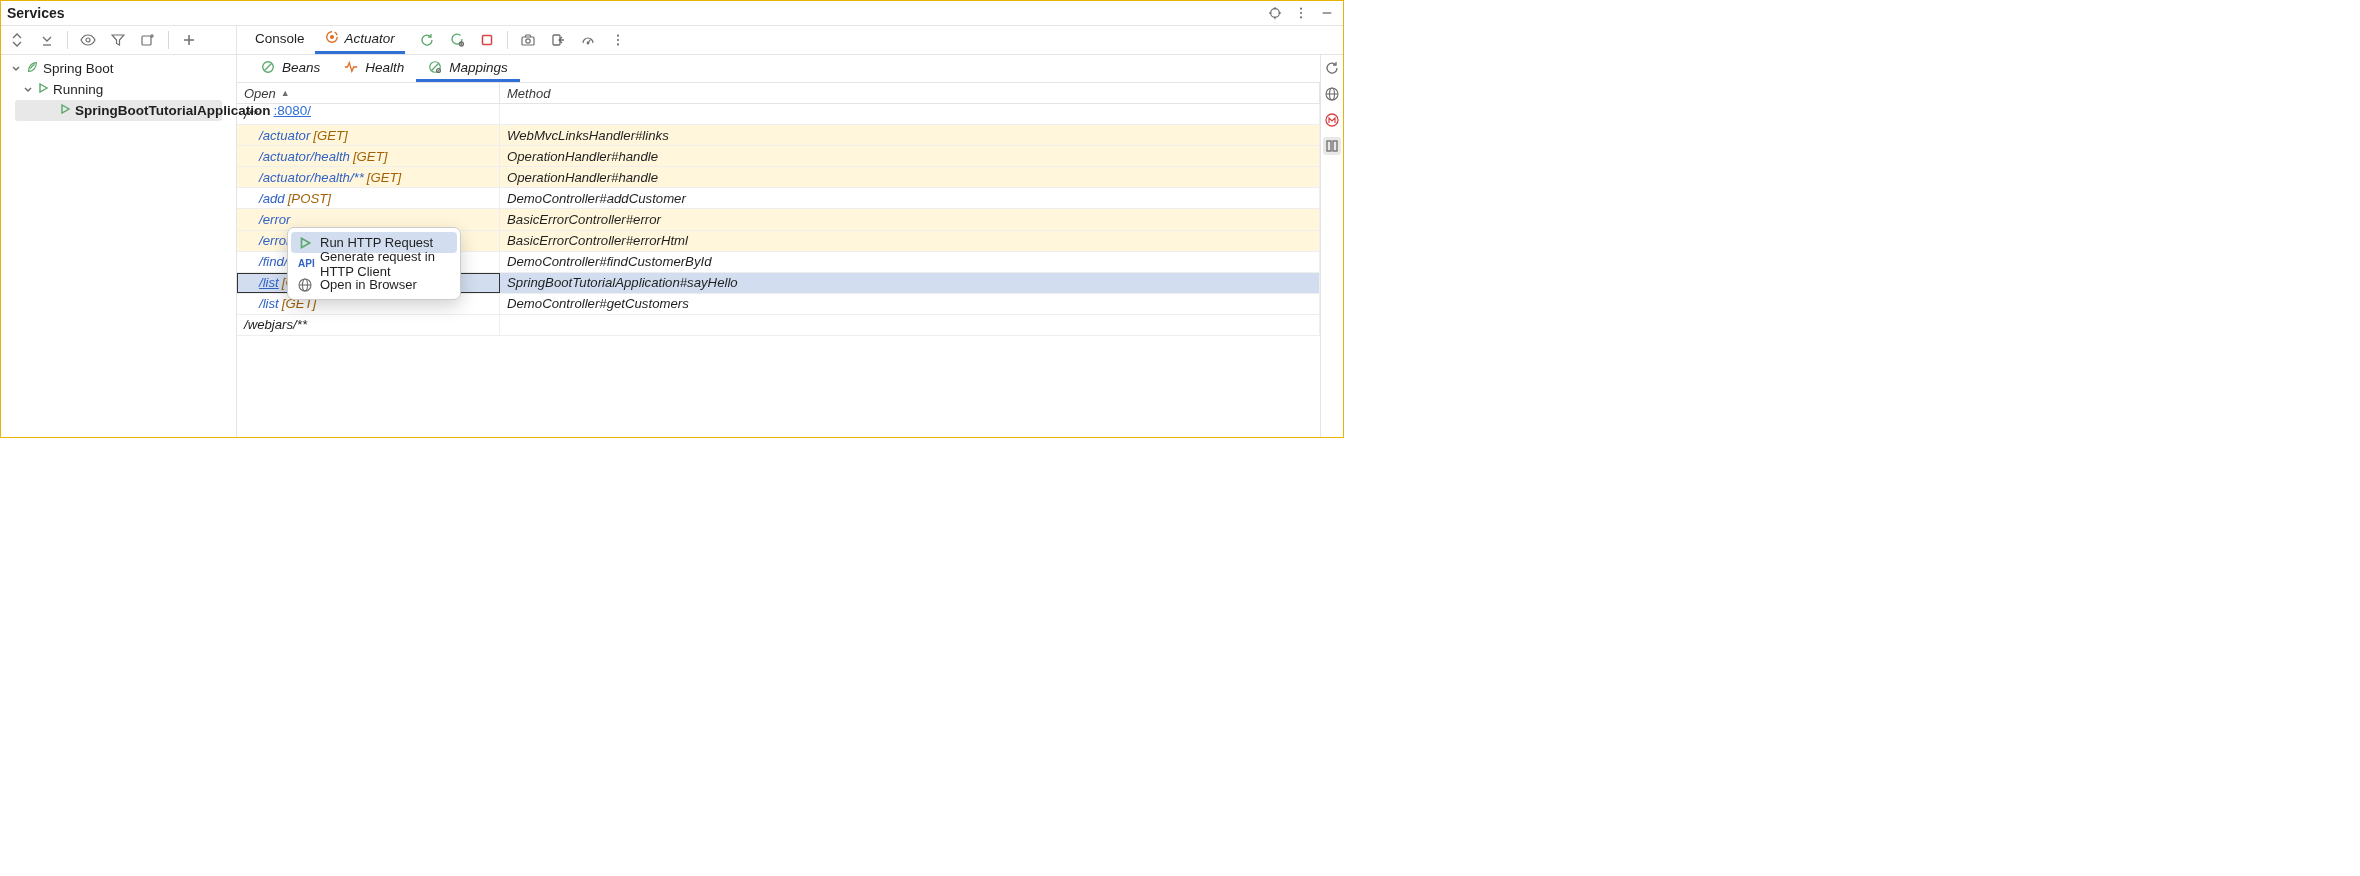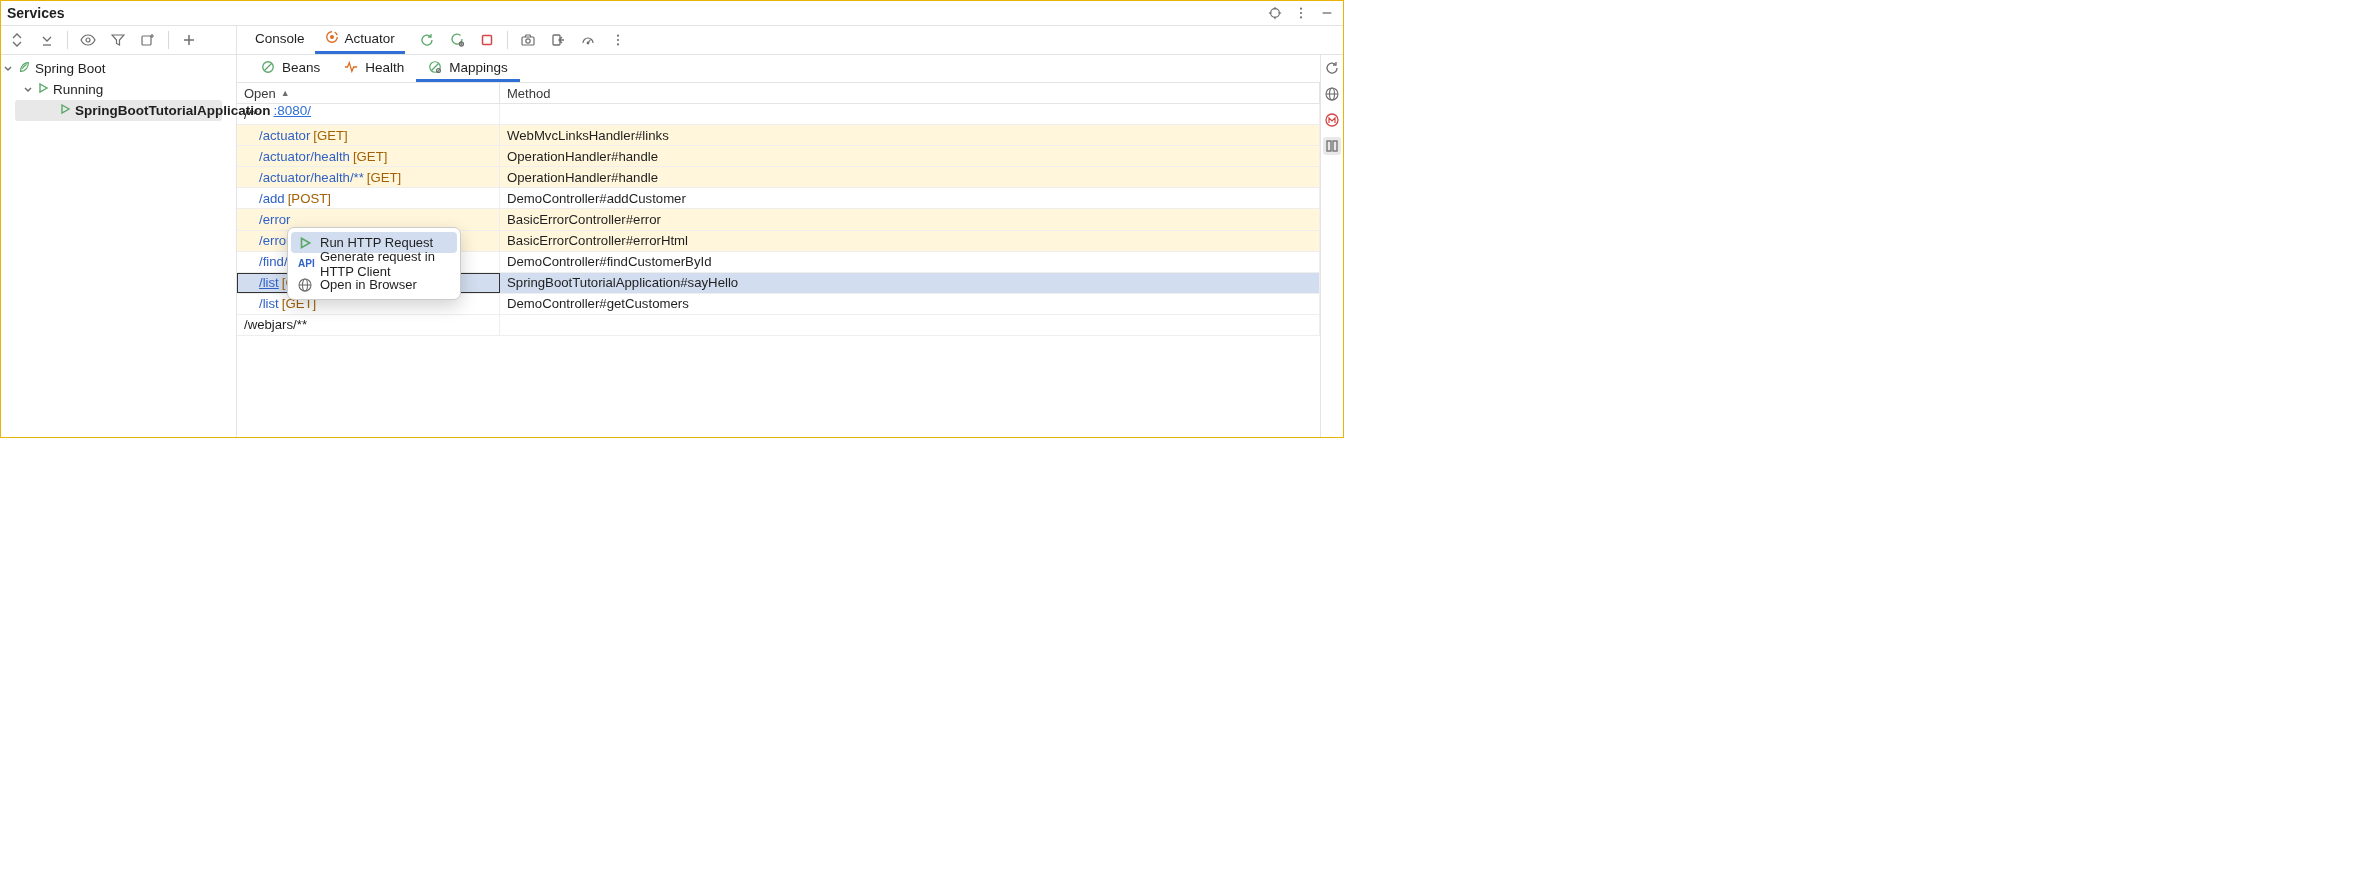--- a/index.html
+++ b/index.html
@@ -9,33 +9,33 @@
   .titlebar .title { font-weight: 600; font-size: 14px; }
   .titlebar .spacer { flex: 1; }
   .titlebar .iconbtn { width: 20px; height: 20px; margin-left: 6px; display: flex; align-items: center; justify-content: center; color: #6e6e6e; }
   .toolbar-row { display: flex; border-top: 1px solid #e4e4e4; border-bottom: 1px solid #e4e4e4; height: 30px; }
   .left-toolbar { width: 236px; display: flex; align-items: center; gap: 10px; padding: 0 6px; border-right: 1px solid #e4e4e4; }
   .left-toolbar .sep { width: 1px; height: 18px; background: #d8d8d8; }
   .ticon { width: 20px; height: 20px; color: #6e6e6e; display: flex; align-items: center; justify-content: center; }
   .right-area { flex: 1; display: flex; align-items: stretch; }
   .main-tabs { display: flex; align-items: flex-end; gap: 0; padding-left: 8px; }
   .main-tab { padding: 0 10px; height: 100%; display: flex; align-items: center; gap: 6px; color: #1f1f1f; font-size: 13.5px; border-bottom: 3px solid transparent; }
-  .main-tab.active { border-bottom-color: #2f6fd6; }
+  .main-tab.active { border-bottom-color: #2f6fd6; font-style: italic; }
   .main-tab .target-icon { color: #de6b1f; }
   .action-icons { display: flex; align-items: center; gap: 10px; padding-left: 12px; }
   .action-icons .sep { width:1px; height:18px; background:#d8d8d8; }
   .content-row { flex: 1; display: flex; min-height: 0; }
   .tree-pane { width: 236px; border-right: 1px solid #e4e4e4; padding-top: 3px; }
-  .tree-row { display: flex; align-items: center; height: 21px; padding-left: 0; font-size: 13.5px; }
+  .tree-row { display: flex; align-items: center; height: 21px; padding-left: 8px; font-size: 13.5px; }
   .tree-row.sel { background: #e8e8e8; border-radius: 3px; margin: 0 14px; padding-left: 2px;}
   .tw { width: 14px; height: 14px; color: #6e6e6e; display:flex;align-items:center;justify-content:center; margin-right:2px;}
   .spring-icon { color: #59a869; margin-right:4px; }
   .run-icon { color: #59a869; margin-right:4px;}
   .main-pane { flex: 1; display: flex; min-width:0;}
-  .mappings-area { flex:1; display:flex; flex-direction:column; min-width:0; border-right:1px solid #e4e4e4;}
+  .mappings-area { flex:1; display:flex; flex-direction:column; min-width:0; border-right:1px solid #e4e4e4;font-style:italic;}
   .subtabs { display:flex; height:28px; align-items:center; padding-left:12px; border-bottom:1px solid #e4e4e4; gap:0; }
   .subtab { padding: 0 12px; height:100%; display:flex; align-items:center; gap:7px; border-bottom:3px solid transparent; font-size:13.5px;}
   .subtab.active { border-bottom-color:#2f6fd6; }
   .subtab svg { width:14px;height:14px;}
   .table { flex:1; display:flex; flex-direction:column; overflow:hidden;}
   .thead { display:flex; height:21px; border-bottom:1px solid #e4e4e4; }
   .th { padding:0 7px; display:flex; align-items:center; font-size:13px; color:#3a3a3a; border-right:1px solid #e4e4e4;}
   .th.col-path { width:263px;}
   .th.col-method { flex:1;}
   .sorticon { margin-left:5px; color:#6e6e6e; font-size:9px;}

